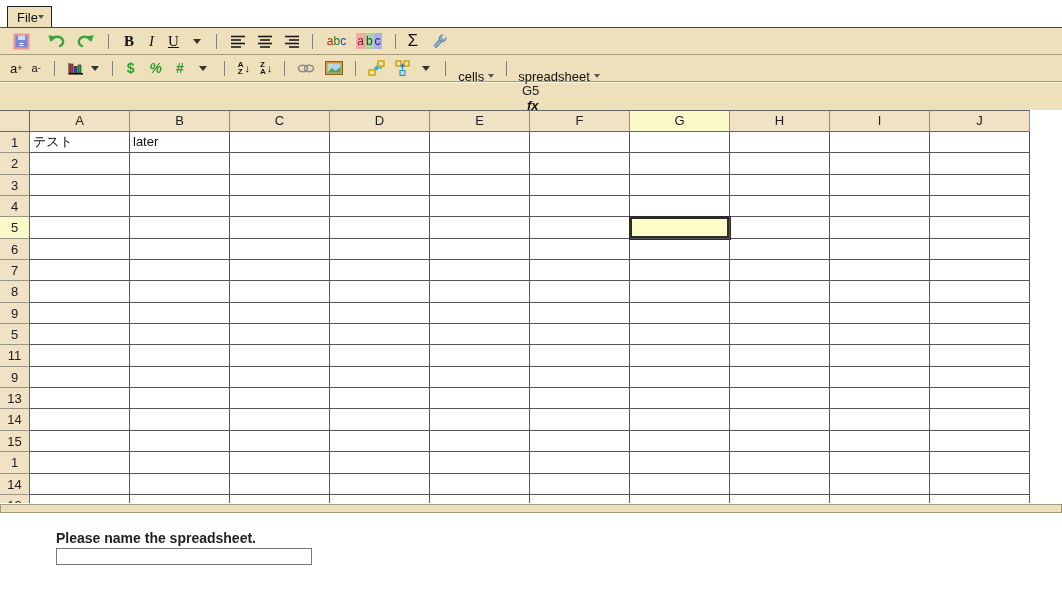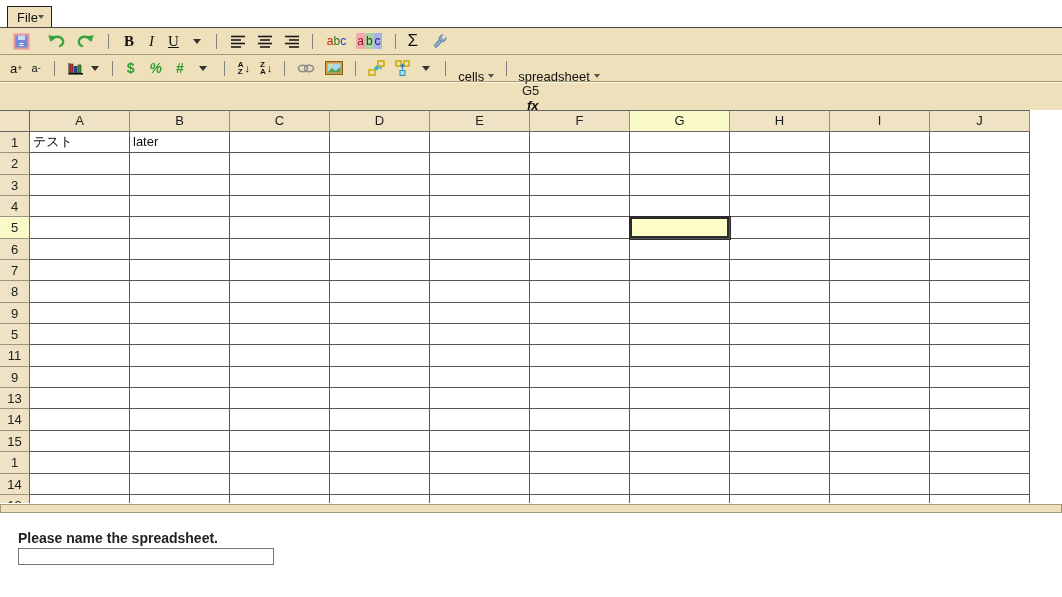--- a/index.html
+++ b/index.html
@@ -51,21 +51,21 @@
   .gridwrap { height:393px; width:1030px; overflow:hidden; border-top:1px solid #666; background:#fff; }
   .grid { display:grid; grid-template-columns:30px repeat(10,100px); grid-template-rows:21px repeat(18,21.35px); }
   .corner { background:var(--header-bg,#f0e2c4); border-right:1px solid #666; border-bottom:1px solid #666; }
   .ch { background:var(--header-bg,#f0e2c4); border-right:1px solid #998c6a; border-bottom:1px solid #666; font-size:13px; color:#222; text-align:center; line-height:20px; }
   .rh { background:var(--header-bg,#f0e2c4); border-right:1px solid #666; border-bottom:1px solid #9a9484; font-size:13px; color:#222; text-align:center; line-height:21px; }
   .ch.hl, .rh.hl { background:var(--highlight-bg,#fafac8); }
   .cell { background:#fff; border-right:1px solid #565656; border-bottom:1px solid #565656; font-size:13px; color:#111; padding-left:3px; line-height:20px; white-space:nowrap; overflow:hidden; }
   .cell.sel { background:var(--selected-bg,#fdfdc8); box-shadow: inset 0 0 0 2px #2b2b2b, 0 0 0 1px #2b2b2b; position:relative; z-index:2; }
   .scrollstrip { width:1062px; height:9px; background:var(--toolbar-bg,#efe0bc); border:1px solid #a39b7d; margin-top:1px; }
   
-  .prompt { padding:17px 0 0 18px; }
+  .prompt { padding:17px 0 0 8px;margin-left:48px; }
   .prompt-title { font-size:14px; font-weight:bold; color:#222; margin:0; }
   .prompt-sub { font-size:11.5px; color:#9a9a9a; margin:6px 0 5px 0; }
   .prompt-input { width:256px; height:17px; border:1px solid #777; background:#fff; font-size:12px; padding:0 2px; }
 </style>
 </head>
 <body>
 
 <div class="titlebar">
   <div class="file-tab">
     <span>File</span>

